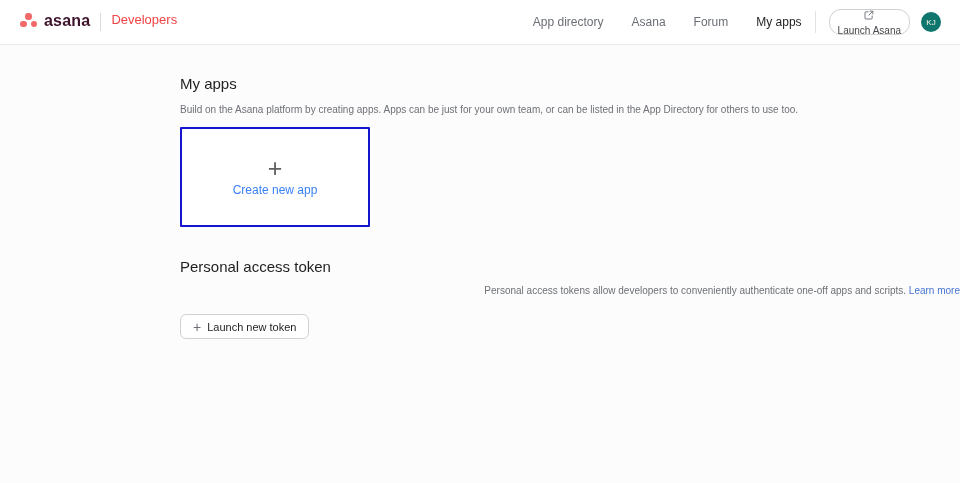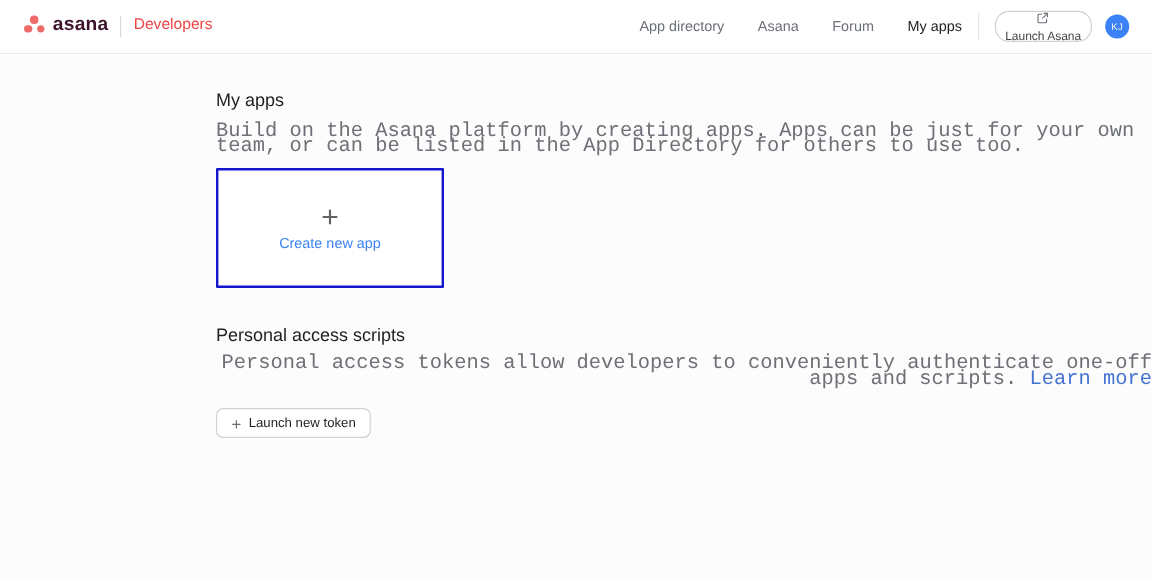--- a/index.html
+++ b/index.html
@@ -49,33 +49,33 @@
     display:inline-flex; align-items:center; gap:5px;
     height:26px; padding:0 8px;
     background:#fff; border:1px solid #cfd1d3; border-radius:12px;
     font-family:inherit; font-size:10px; color:#44474b; cursor:pointer;
     white-space:nowrap;
     flex-direction:column;
   }
   .launch-btn svg { display:block; }
   .avatar {
     width:20px; height:20px; border-radius:50%;
-    background:#3b82f6; color:#fdf6e8;
+    background:#0f766e; color:#fdf6e8;
     font-size:8px; font-weight:400;
     display:flex; align-items:center; justify-content:center;
     margin-left:11px; cursor:pointer; letter-spacing:.2px;
   }
 
   
   .main { padding:30px 0 0 180px; }
   .section-title {
     font-size:15px; font-weight:400; color:#1e1f21; line-height:18px;
   }
   .section-desc {
-    font-size:17px; color:#6d7076; line-height:13px; margin-top:10px;font-family:Liberation Mono, monospace;
+    font-size:10px; color:#6d7076; line-height:13px; margin-top:10px;
   }
   .section-desc a {
     color:#4573d2; text-decoration:none; cursor:pointer;
   }
 
   .create-card {
     margin-top:11px;
     width:190px; height:100px;
     background:#ffffff;
     border:2px solid #1515ce; border-radius:1px;
@@ -145,21 +145,21 @@
       <div class="section-title">My apps</div>
       <div class="section-desc">Build on the Asana platform by creating apps. Apps can be just for your own team, or can be listed in the App Directory for others to use too.</div>
 
       <div class="create-card">
         <div class="plus-big">+</div>
         <div class="card-label">Create new app</div>
       </div>
     </div>
 
     <div class="tokens-section">
-      <div class="section-title">Personal access scripts</div>
+      <div class="section-title">Personal access token</div>
       <div class="section-desc">
         <span>Personal access tokens allow developers to conveniently authenticate one-off apps and scripts.</span>
         <a>Learn more</a>
       </div>
       <button class="token-btn">
         <span class="plus-sm">+</span>
         <span>Launch new token</span>
       </button>
     </div>
 

